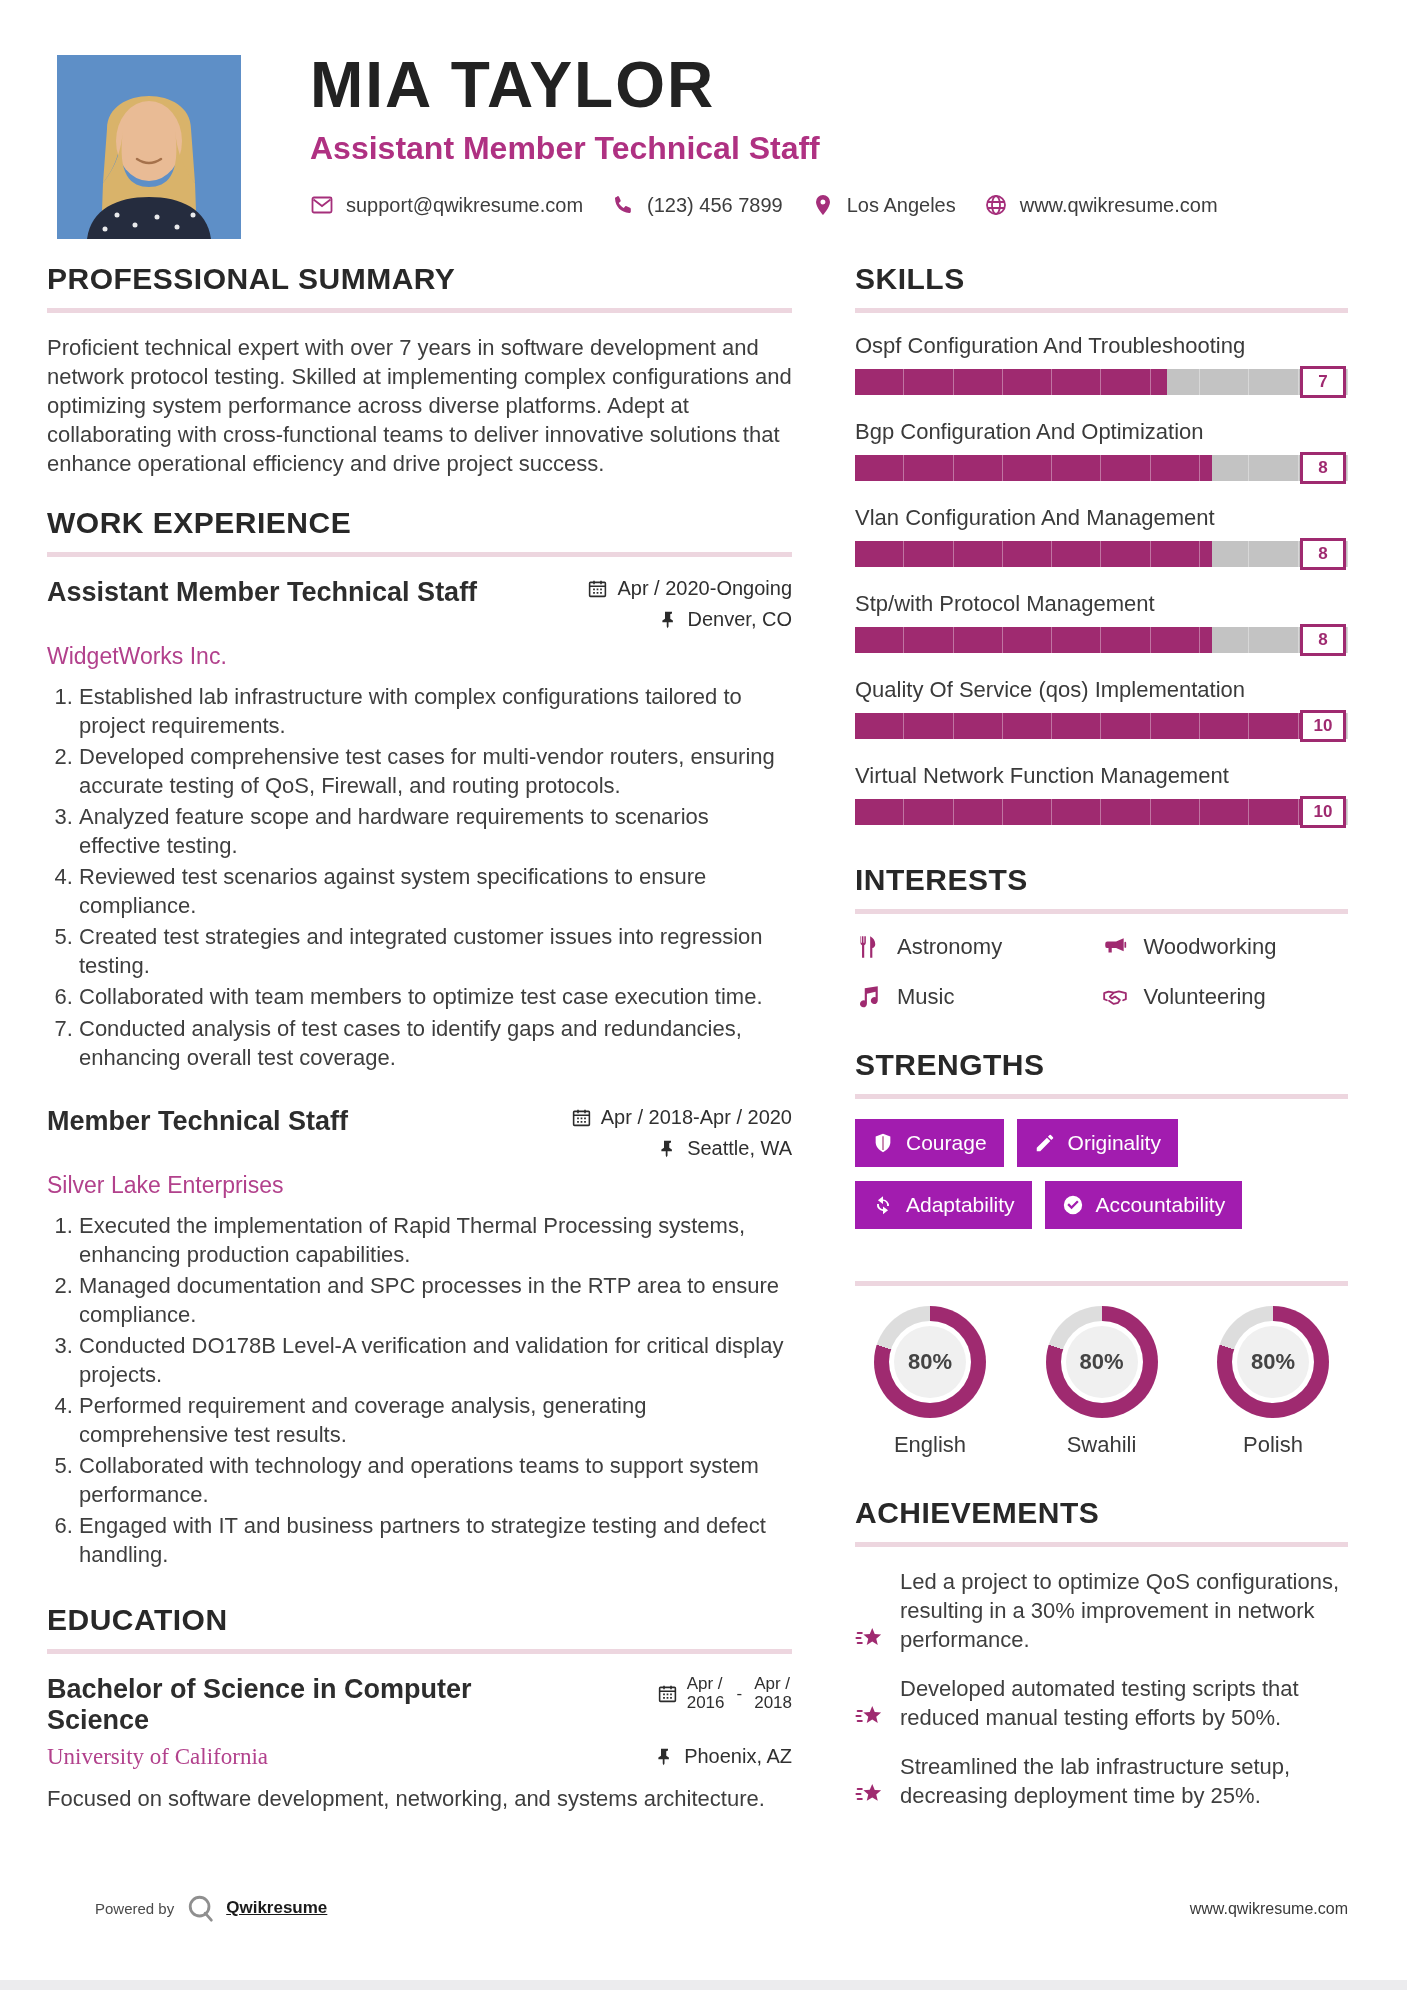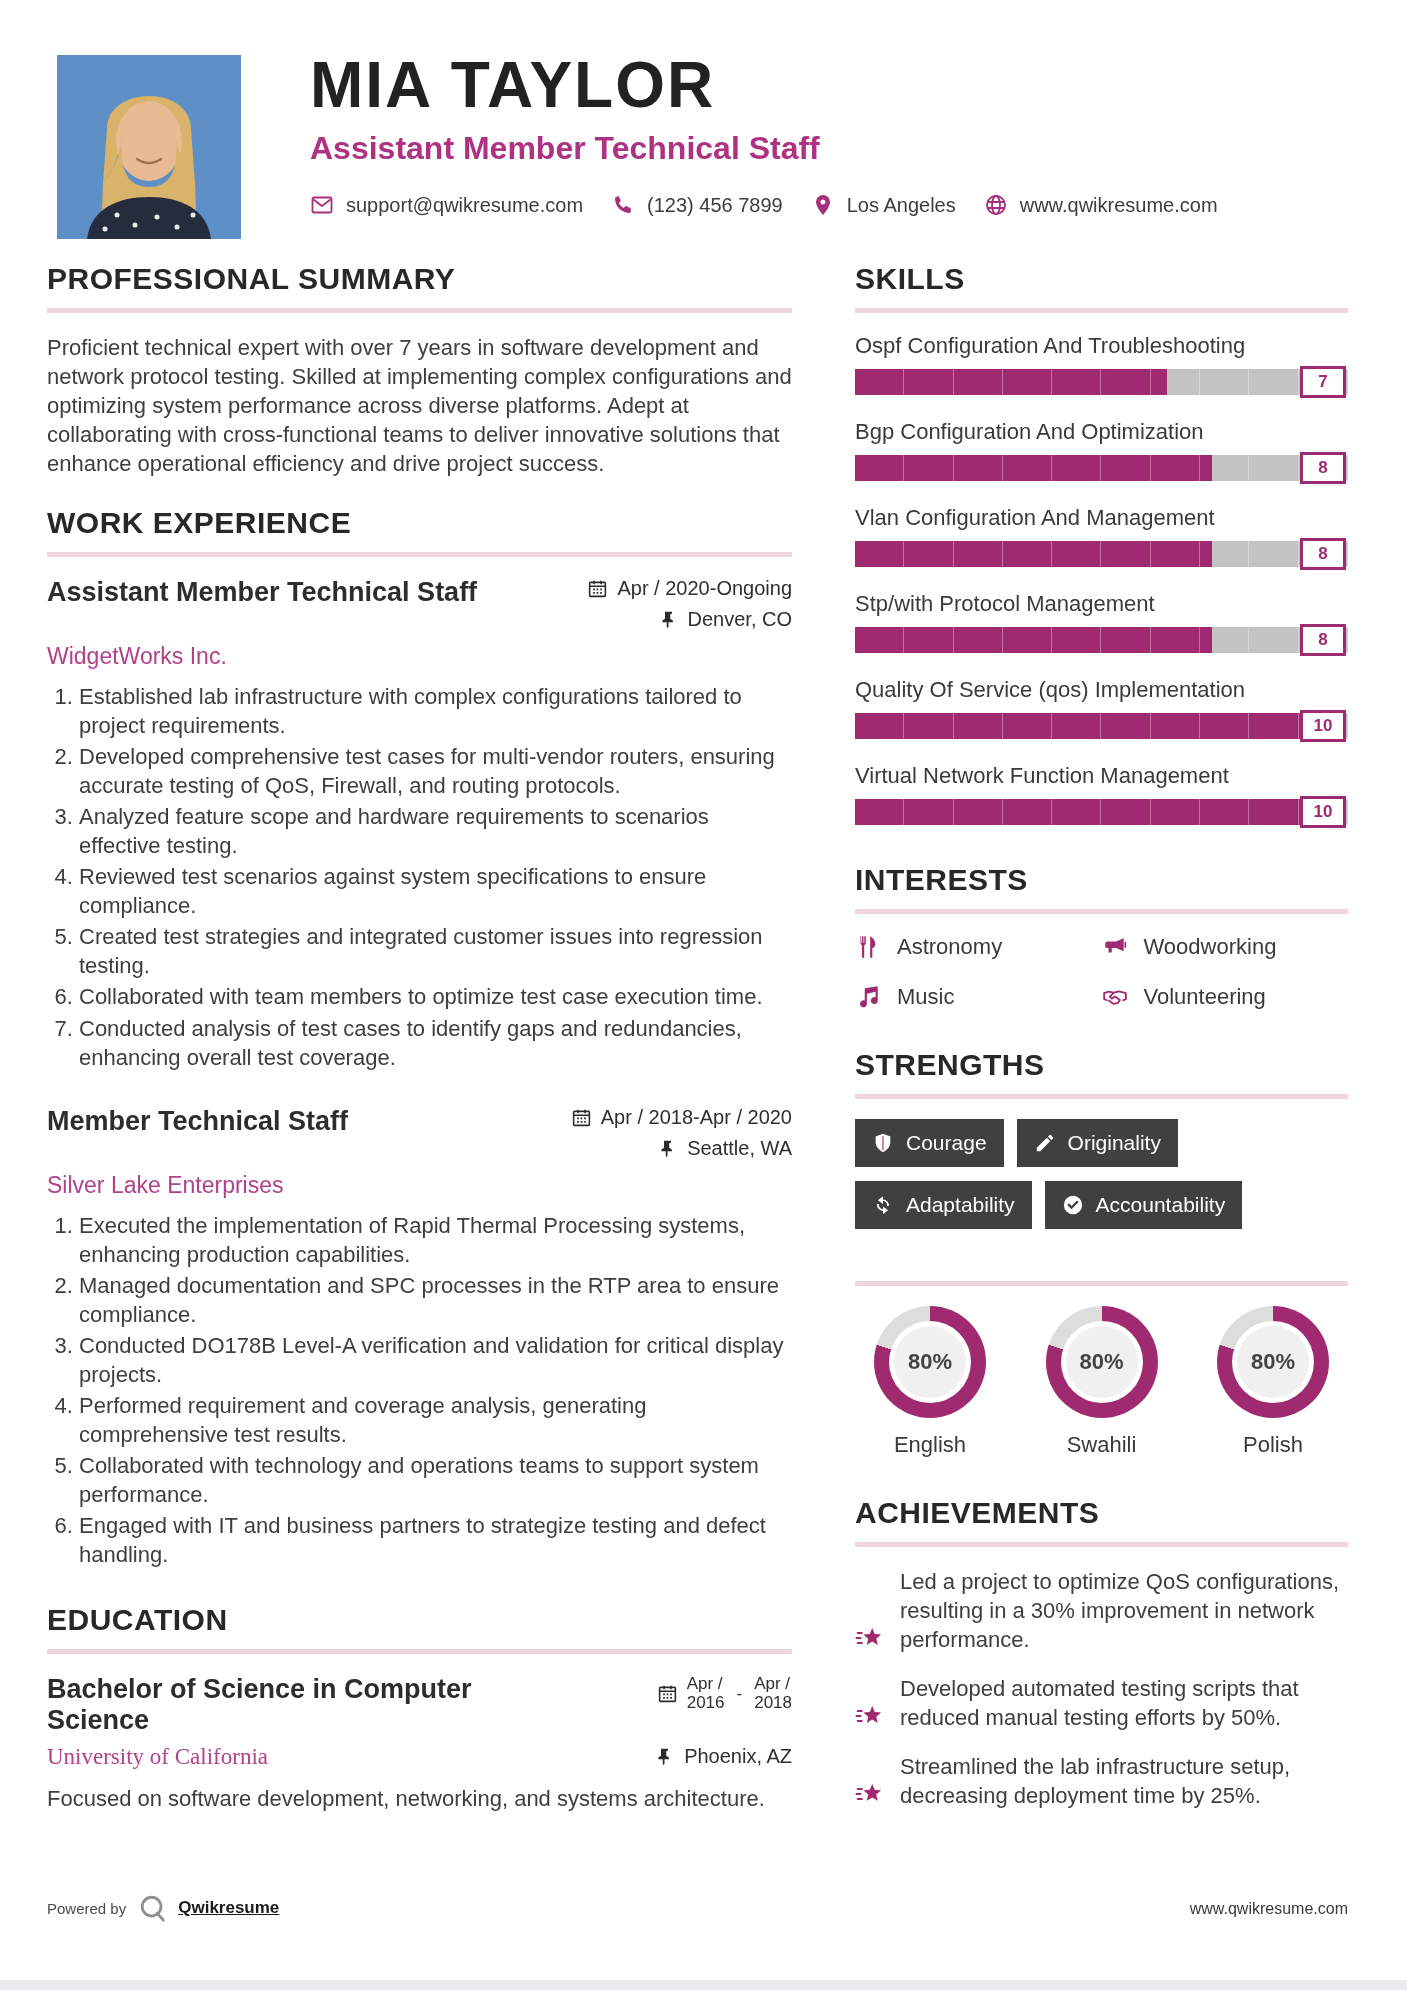--- a/index.html
+++ b/index.html
@@ -65,41 +65,41 @@
       font-size:17px; font-weight:700; display:flex; align-items:center; justify-content:center; }
 
   
   .interests-grid { display:grid; grid-template-columns:1fr 1fr; row-gap:24px; }
   .interest { display:flex; align-items:center; }
   .interest .ico { width:26px; height:26px; margin-right:16px; color:#9f2a70; flex:0 0 auto; }
   .interest-label { font-size:22px; color:#3a3a3a; }
 
   
   .chips { display:flex; flex-wrap:wrap; }
-  .chip { display:flex; align-items:center; background:#404040; color:#fff; font-size:21px;
+  .chip { display:flex; align-items:center; background:#a21caf; color:#fff; font-size:21px;
       padding:12px 17px; margin:0 13px 14px 0; }
   .chip .ico { width:22px; height:22px; margin-right:12px; color:#ffffff; }
 
   
   .langs { display:flex; justify-content:space-between; }
   .lang { width:150px; text-align:center; }
   .donut { position:relative; width:112px; height:112px; border-radius:50%; margin:0 auto; }
   .donut::before { content:''; position:absolute; inset:15px; background:#fff; border-radius:50%; }
   .donut-core { position:absolute; inset:20px; background:#f0f0f0; border-radius:50%;
       display:flex; align-items:center; justify-content:center; font-size:22px; font-weight:700; color:#444; }
   .lang-label { font-size:22px; color:#3a3a3a; margin-top:14px; }
 
   
   .ach { display:flex; align-items:flex-end; margin-bottom:20px; }
   .ach .ico { width:30px; height:30px; margin-right:15px; margin-top:2px; color:#9f2a70; flex:0 0 auto; }
   .ach-text { font-size:22px; line-height:1.32; color:#3e3e3e; }
 
   
   .footer-left { position:absolute; left:47px; top:1893px; display:flex; align-items:center; }
-  .powered { font-size:15px; color:#4a4a4a; margin-right:12px; }
+  .powered { font-size:15px; color:#4a4a4a; margin-right:12px;margin-left:48px; }
   .qlogo { width:30px; height:30px; margin-right:10px; }
   .brand { font-size:17px; font-weight:600; color:#1a1a1a; text-decoration:underline; }
   .footer-right { position:absolute; right:59px; top:1900px; font-size:16px; color:#3a3a3a; }
 </style>
 </head>
 <body>
 
 <div class="page">
 
   <div class="photo">

